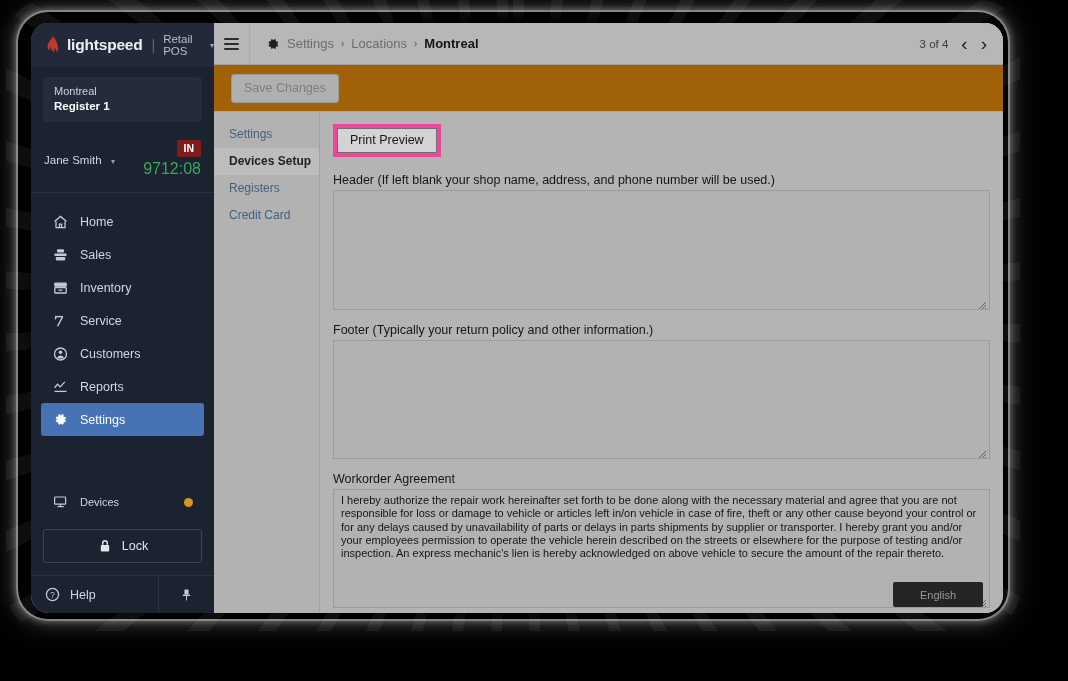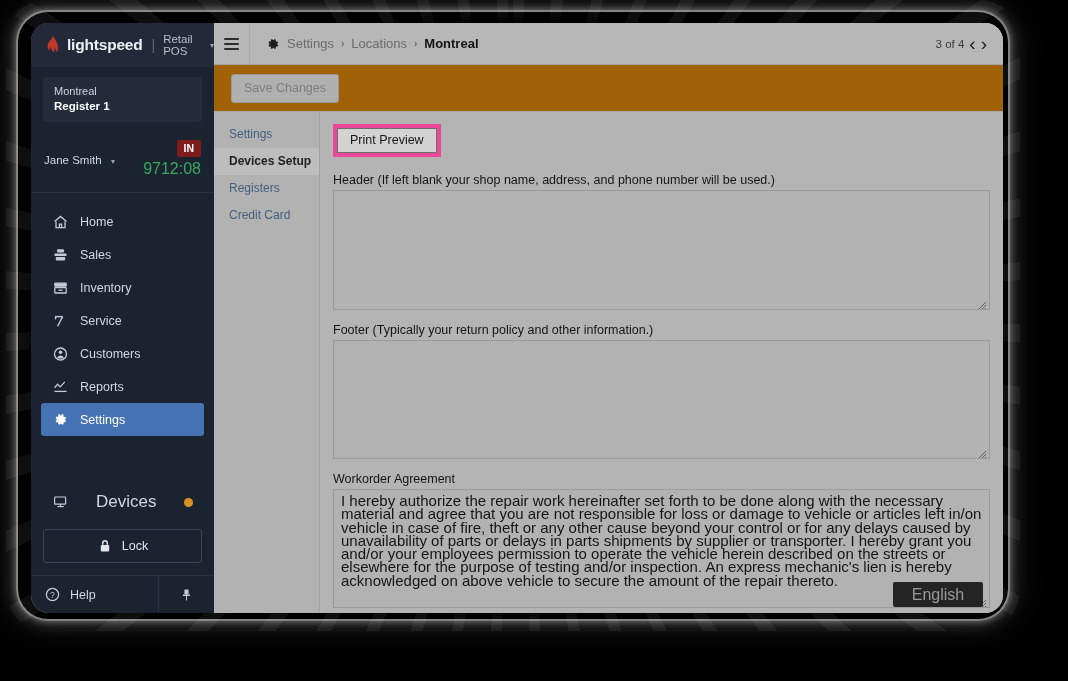--- a/index.html
+++ b/index.html
@@ -77,21 +77,21 @@
     padding:0 11px; border-radius:3px; gap:12px; color:#d2d7df; font-size:12.5px;
   }
   .nav-item.active { background:#4573b4; color:#fff; }
   .nav-ico { width:16px; height:16px; flex:none; display:flex; align-items:center; justify-content:center; }
   .nav-ico svg { display:block; }
 
   .sidebar-spacer { flex:1; }
 
   .devices-row {
     display:flex; align-items:center; height:30px; margin:0 10px 4px;
-    padding:0 11px; gap:28px; font-size:17px; color:#d2d7df;text-align:center;
+    padding:0 11px; gap:12px; font-size:11px; color:#d2d7df;text-align:center;
   }
   .dot-amber { width:9px; height:9px; border-radius:50%; background:#d99325; margin-left:auto; }
 
   .lock-btn {
     margin:8px 12px 12px; height:34px; border:1px solid #3b4355; border-radius:3px;
     display:flex; align-items:center; justify-content:center; gap:9px;
     font-size:12.5px; color:#e2e6ec;
   }
   .foot {
     display:flex; align-items:stretch; border-top:1px solid #2a3141; height:38px;
@@ -109,21 +109,21 @@
     height:42px; background:#b7b7b7; border-bottom:1px solid #a2a2a2;
     display:flex; align-items:center; flex:none;
   }
   .hamburger { width:36px; display:flex; flex-direction:column; gap:3px; align-items:center;
                justify-content:center; height:100%; border-right:1px solid #a9a9a9; }
   .hamburger i { display:block; width:15px; height:2px; background:#2d2d2d; border-radius:1px; }
   .crumbs { display:flex; align-items:center; gap:7px; padding-left:16px; font-size:13px; }
   .crumb-link { color:#6c6c6c; }
   .crumb-cur { color:#131313; font-weight:700; }
   .crumb-sep { color:#6c6c6c; font-size:10px; font-weight:700; }
-  .topbar-right { margin-left:auto; display:flex; align-items:center; gap:5px; padding-right:16px; }
+  .topbar-right { margin-left:auto; display:flex; align-items:center; gap:13px; padding-right:16px; }
   .pager { font-size:11.5px; color:#3b3b3b; }
   .chev { font-size:19px; color:#1c1c1c; line-height:1; }
 
   .savebar { height:46px; background:#a16207; display:flex; align-items:center; padding-left:17px; flex:none; }
   .save-btn {
     border:1px solid #9a9a9a; border-radius:3px; background:#b0b0b0;
     color:#7e7e7e; font-size:12.5px; padding:6px 12px 7px;
   }
 
   .body-split { flex:1; display:flex; min-height:0; border-top:1px solid #a8a8a8; }
@@ -143,26 +143,26 @@
   .pp-btn {
     border:1px solid #6f6f6f; background:#d3d3d3; color:#171717;
     font-size:12.5px; padding:4px 12px 5px;
   }
 
   .field-label { font-size:12.5px; color:#151515; padding:1px 0 3px;margin-top:8px; }
   .ta {
     width:100%; background:#b2b2b2; border:1px solid #9b9b9b;
     position:relative; color:#151515;
   }
-  .ta-text { font-size:15px; line-height:13.3px; padding:4px 7px 0 7px; }
+  .ta-text { font-size:11px; line-height:13.3px; padding:4px 7px 0 7px; }
   .grip { position:absolute; right:2px; bottom:2px; width:11px; height:11px; opacity:.75; }
 
   .lang-pill {
     position:absolute; right:20px; bottom:6px; width:90px; height:25px;
-    background:#242424; color:#9a9a9a; font-size:16px;
+    background:#242424; color:#9a9a9a; font-size:11px;
     display:flex; align-items:center; justify-content:center; border-radius:2px;
   }
 </style>
 </head>
 <body>
 
 <div id="stage">
   <div class="halo"></div>
 
   <div class="window">

